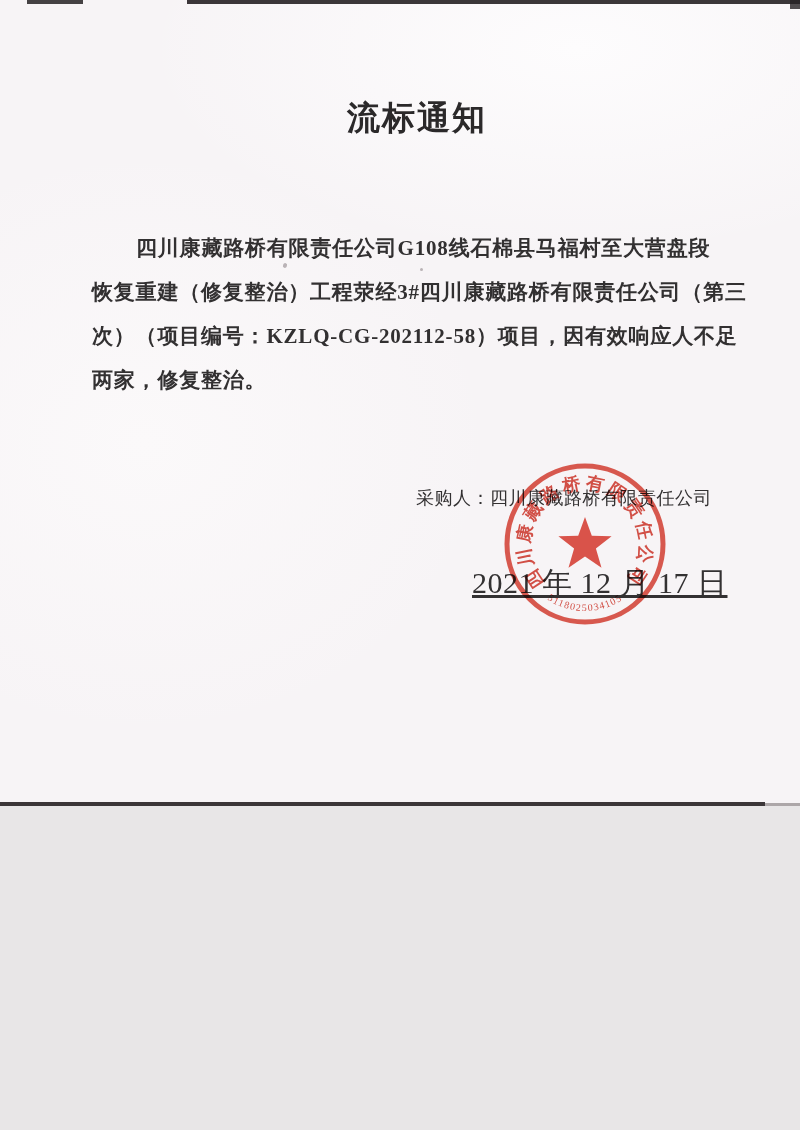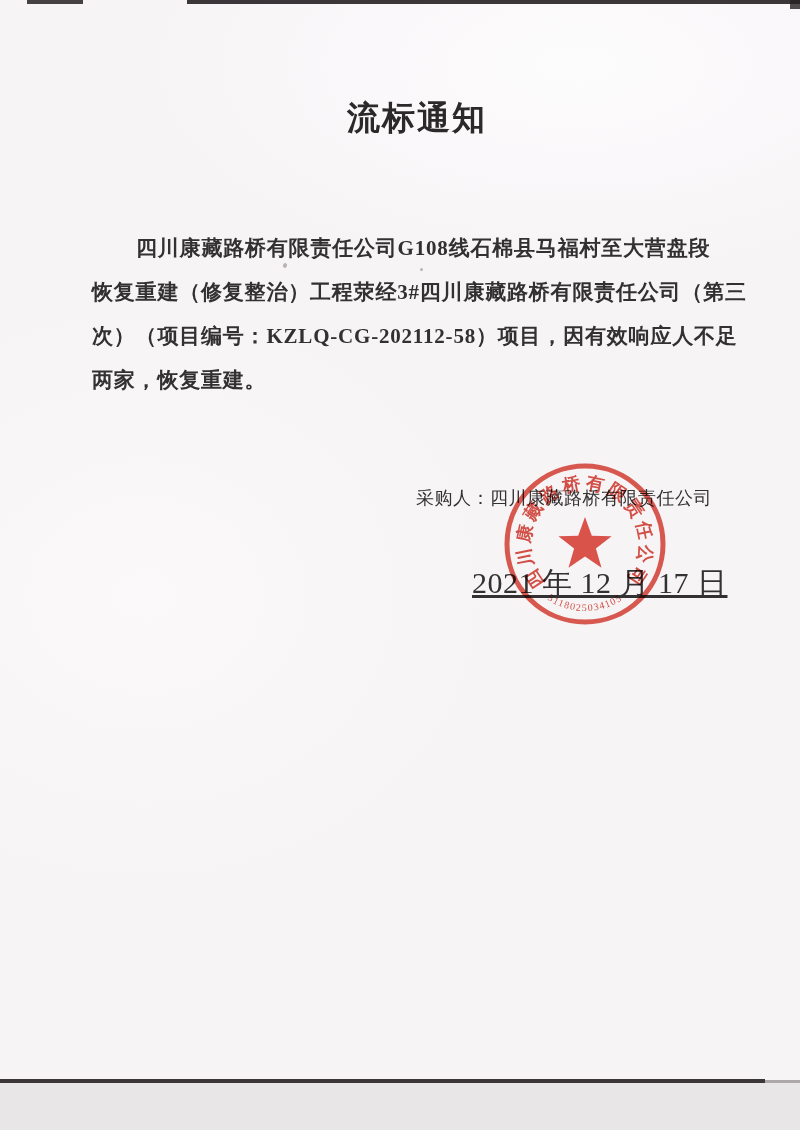--- a/index.html
+++ b/index.html
@@ -4,21 +4,21 @@
 <style>
   html, body {
     margin: 0;
     padding: 0;
     background: #e8e6e7;
     font-family: "Liberation Serif", "DejaVu Serif", serif;
   }
   .page {
     position: relative;
     width: 800px;
-    height: 1083px;
+    height: 806px;
     overflow: hidden;
     color: #2f2d2e;
     background:
       radial-gradient(620px 300px at 72% 6%, #fdfcfd 0%, rgba(253,252,253,0) 70%),
       radial-gradient(500px 420px at 18% 55%, #fbf9fa 0%, rgba(251,249,250,0) 70%),
       #f7f4f6;
   }
 
   
   .scan-edge { position: absolute; background: #262123; }
@@ -121,21 +121,21 @@
   <div class="speck speck-1"></div>
   <div class="speck speck-2"></div>
 
   <h1 class="title">流标通知</h1>
 
 
   <div class="body-block">
     <div class="body-line indent">四川康藏路桥有限责任公司G108线石棉县马福村至大营盘段</div>
     <div class="body-line">恢复重建（修复整治）工程荥经3#四川康藏路桥有限责任公司（第三</div>
     <div class="body-line">次）（项目编号：KZLQ-CG-202112-58）项目，因有效响应人不足</div>
-    <div class="body-line">两家，恢复重建。</div>
+    <div class="body-line">两家，修复整治。</div>
   </div>
 
   <div class="purchaser">采购人：四川康藏路桥有限责任公司</div>
   <div class="doc-date">2021 年 12 月 17 日</div>
 
   <svg class="seal" viewBox="0 0 170 170" xmlns="http://www.w3.org/2000/svg">
     <defs>
       <path id="arc-top" d="M 46.1 123.9 A 55 55 0 1 1 123.9 123.9" fill="none"></path>
       <path id="arc-bottom" d="M 37.6 132.4 A 67 67 0 0 0 132.4 132.4" fill="none"></path>
     </defs>

